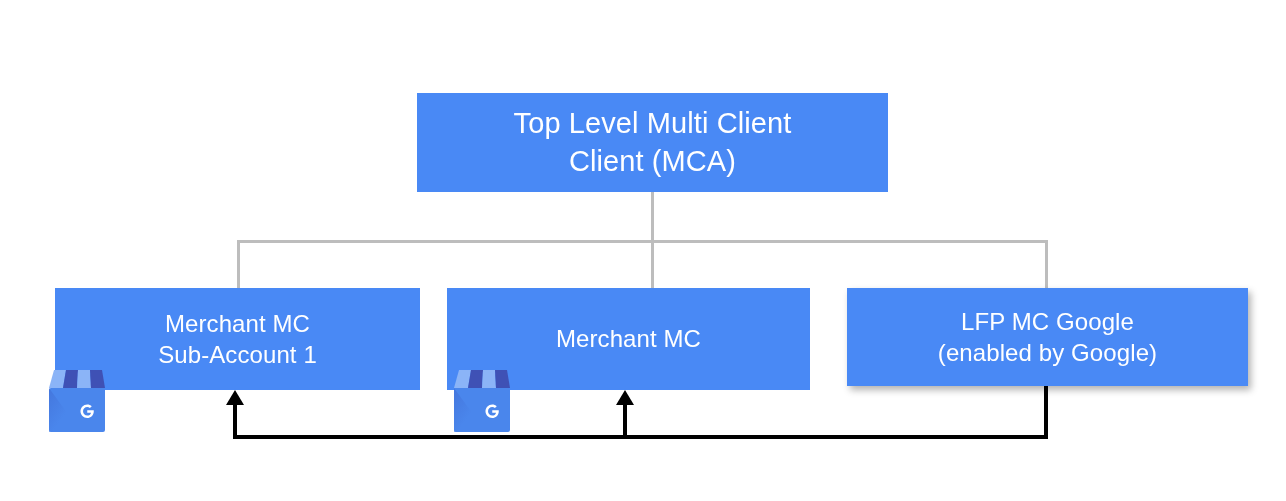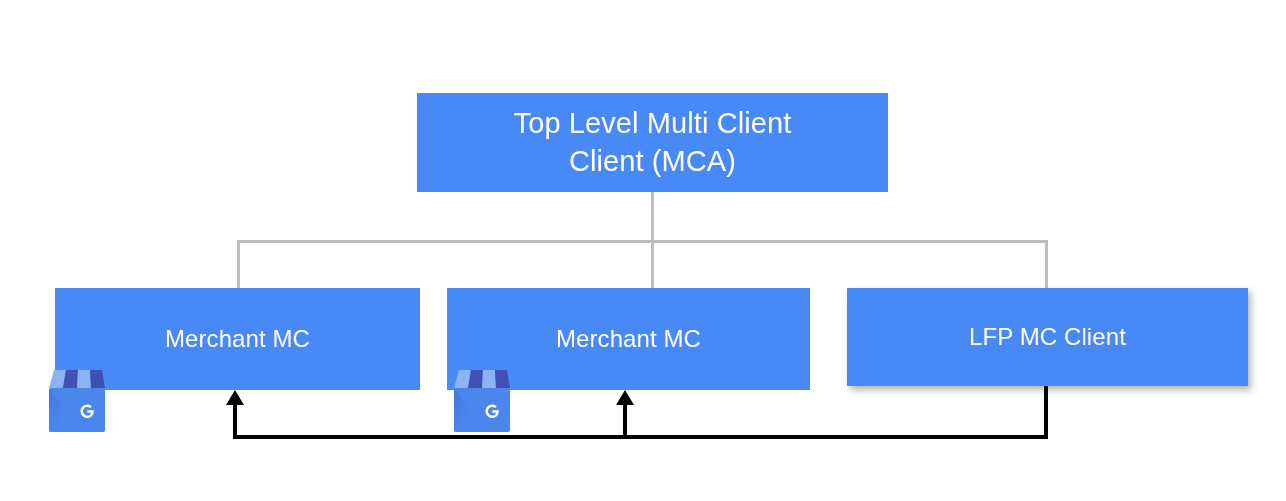--- a/index.html
+++ b/index.html
@@ -135,32 +135,34 @@
   <div class="node" id="node-mca">
     <span class="node-text">
       <span>Top Level Multi Client</span><br>
       <span>Client (MCA)</span>
     </span>
   </div>
 
   <div class="node" id="node-sub1">
     <span class="node-text">
       <span>Merchant MC</span><br>
+      <span>Sub-Account 1</span>
     </span>
   </div>
 
   <div class="node" id="node-sub2">
     <span class="node-text">
       <span>Merchant MC</span><br>
     </span>
   </div>
 
   <div class="node" id="node-lfp">
     <span class="node-text">
-      <span>LFP MC Client</span><br>
+      <span>LFP MC Google</span><br>
+      <span>(enabled by Google)</span>
     </span>
   </div>
 
   <div class="gmb-icon" id="gmb-icon-1">
     <svg viewBox="0 0 72 68" xmlns="http://www.w3.org/2000/svg" aria-hidden="true">
       <defs>
         <linearGradient id="gmbShade1" x1="0" y1="0" x2="1" y2="1">
           <stop offset="0%" stop-color="#3f6ad1"></stop>
           <stop offset="55%" stop-color="#4a86ec"></stop>
           <stop offset="100%" stop-color="#4a86ec"></stop>

